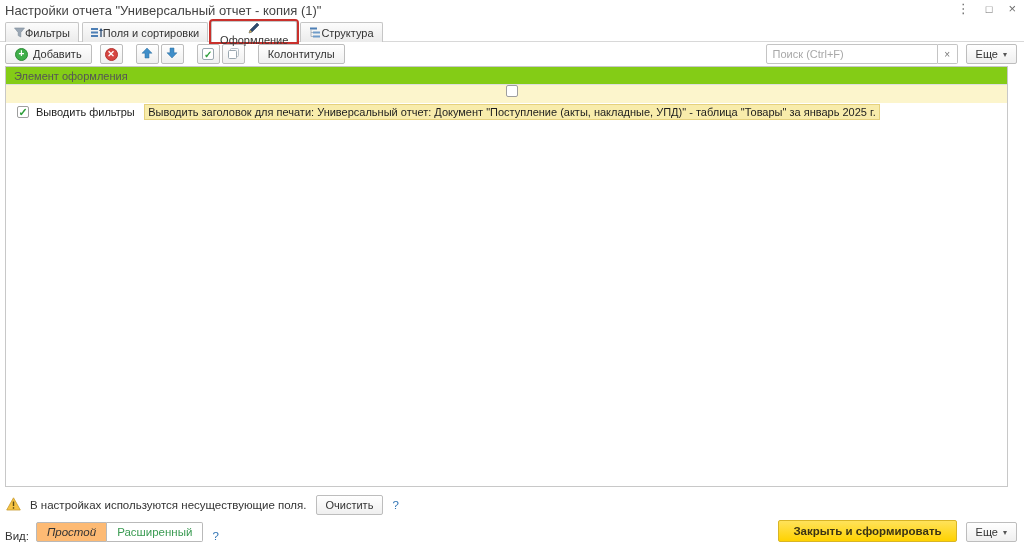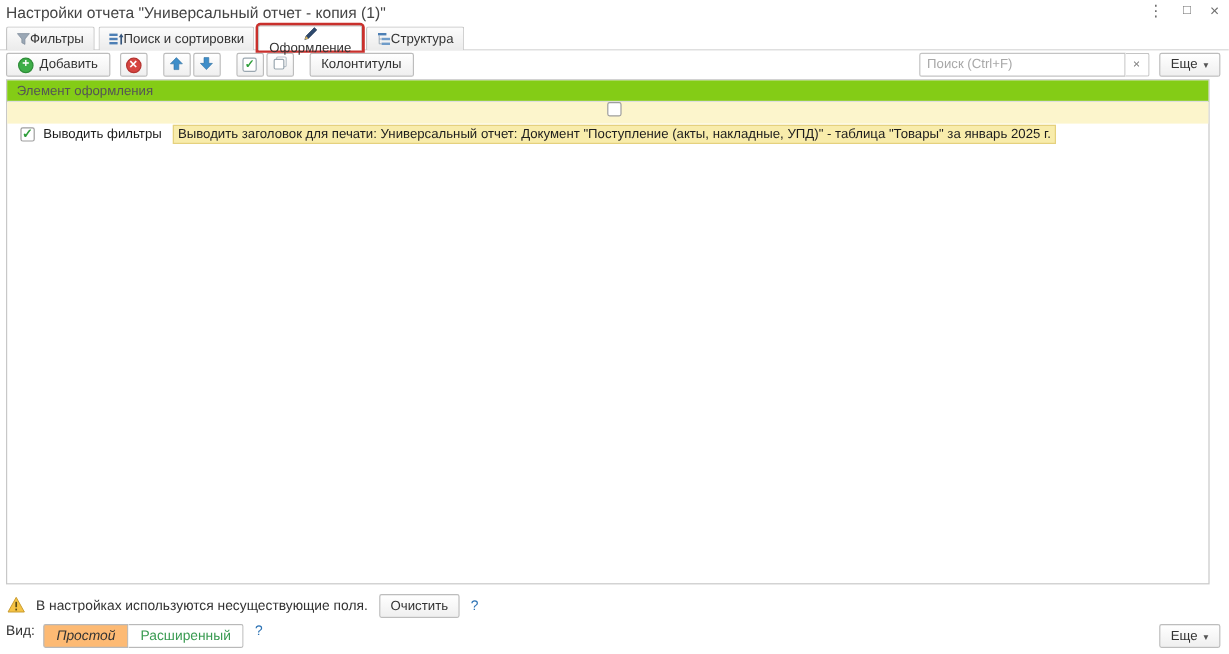--- a/index.html
+++ b/index.html
@@ -68,21 +68,21 @@
         line-height:1; }
   .row-text.hl-text { background:#f8ecab; border:1px solid #e5d17e; padding:1px 3px; }
 
   
   .warning-bar { position:absolute; left:6px; top:494px; height:22px; display:flex;
                  align-items:center; gap:9px; font-size:11.5px; color:#333; }
   .help-link { color:#2f74b5; font-size:11.5px; }
 
   
   .footer { position:absolute; left:5px; top:520px; right:7px; height:22px;
-            display:flex; align-items:flex-start; }
+            display:flex; align-items:flex-end; }
   .view-label { font-size:11.5px; color:#333; margin-right:7px; }
   .mode-btn { height:20px; padding:0 10px; font-size:11.5px; display:inline-flex;
               align-items:center; border:1px solid #b9b9b9; background:#fff; }
   .mode-btn.selected { background:#fdba74; color:#333; border-radius:2px 0 0 2px;font-style:italic; }
   .mode-btn.alt { color:#3a9b52; border-left:none; border-radius:0 2px 2px 0; }
   .footer .help-link { margin-left:9px; }
   .spacer { flex:1; }
   .primary-btn { height:22px; padding:0 14px; font-size:11.5px; font-weight:bold;
                  color:#3b3313; background:linear-gradient(#ffe25a,#ffd200);
                  border:1px solid #d9b525; border-radius:2px; display:inline-flex;
@@ -110,21 +110,21 @@
   </div>
   <div class="tab">
     <span>
       <svg width="12" height="11" viewBox="0 0 12 11">
           <rect x="0" y="1" width="7" height="2" fill="#4d7fb5"></rect>
           <rect x="0" y="4.5" width="7" height="2" fill="#4d7fb5"></rect>
           <rect x="0" y="8" width="7" height="2" fill="#4d7fb5"></rect>
           <path d="M10 1 L12 4 H10.7 V10 H9.3 V4 H8 Z" fill="#35557c"></path>
         </svg>
     </span>
-    <span>Поиск и сортировки</span>
+    <span>Поля и сортировки</span>
   </div>
   <div class="tab active annotated">
     <span>
       <svg width="12" height="12" viewBox="0 0 12 12">
           <path d="M1 11 L2 8 L9 1 L11 3 L4 10 Z" fill="#2e4a6e" stroke="#1d3350" stroke-width="0.5"></path>
           <path d="M1 11 L2 8 L4 10 Z" fill="#d8b35a"></path>
         </svg>
     </span>
     <span>Оформление</span>
   </div>
@@ -214,17 +214,18 @@
   </button>
   <span class="help-link">?</span>
 </div>
 
 <div class="footer">
   <span class="view-label">Вид:</span>
   <span class="mode-btn selected">Простой</span>
   <span class="mode-btn alt">Расширенный</span>
   <span class="help-link">?</span>
   <span class="spacer"></span>
+  <button class="primary-btn">Закрыть и сформировать</button>
   <button class="btn">
     <span>Еще</span>
     <span class="caret">▾</span>
   </button>
 </div>
 
 </body></html>

